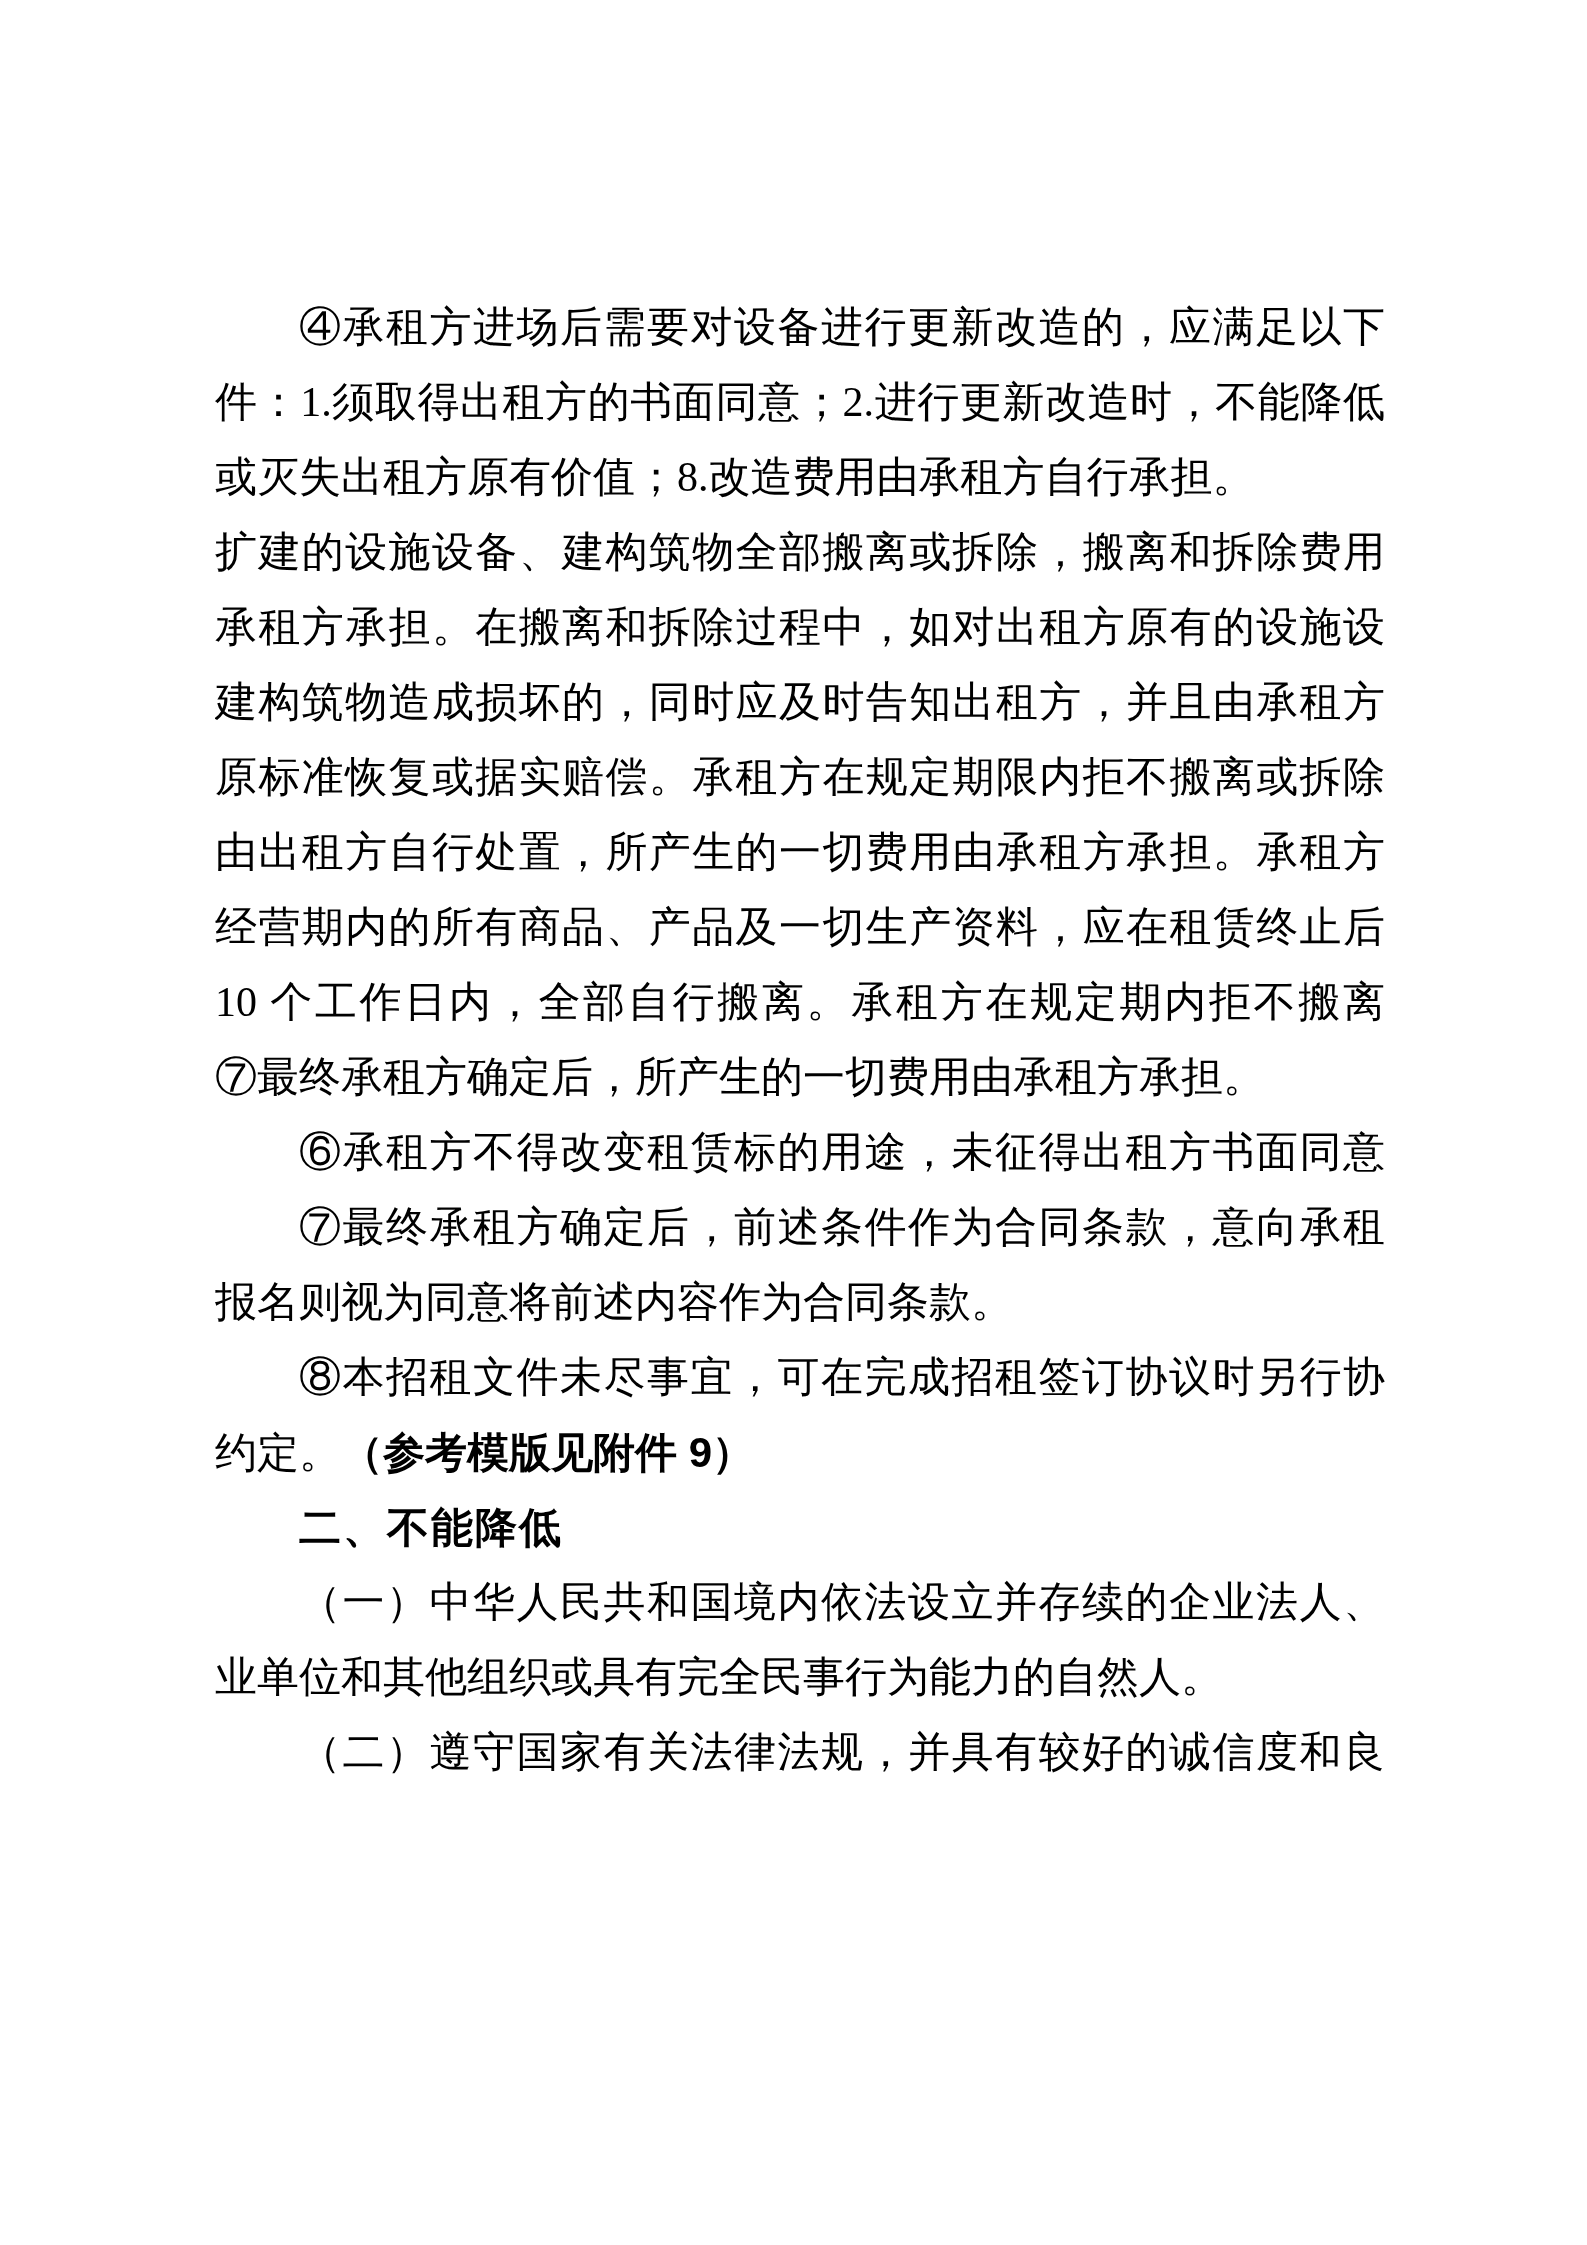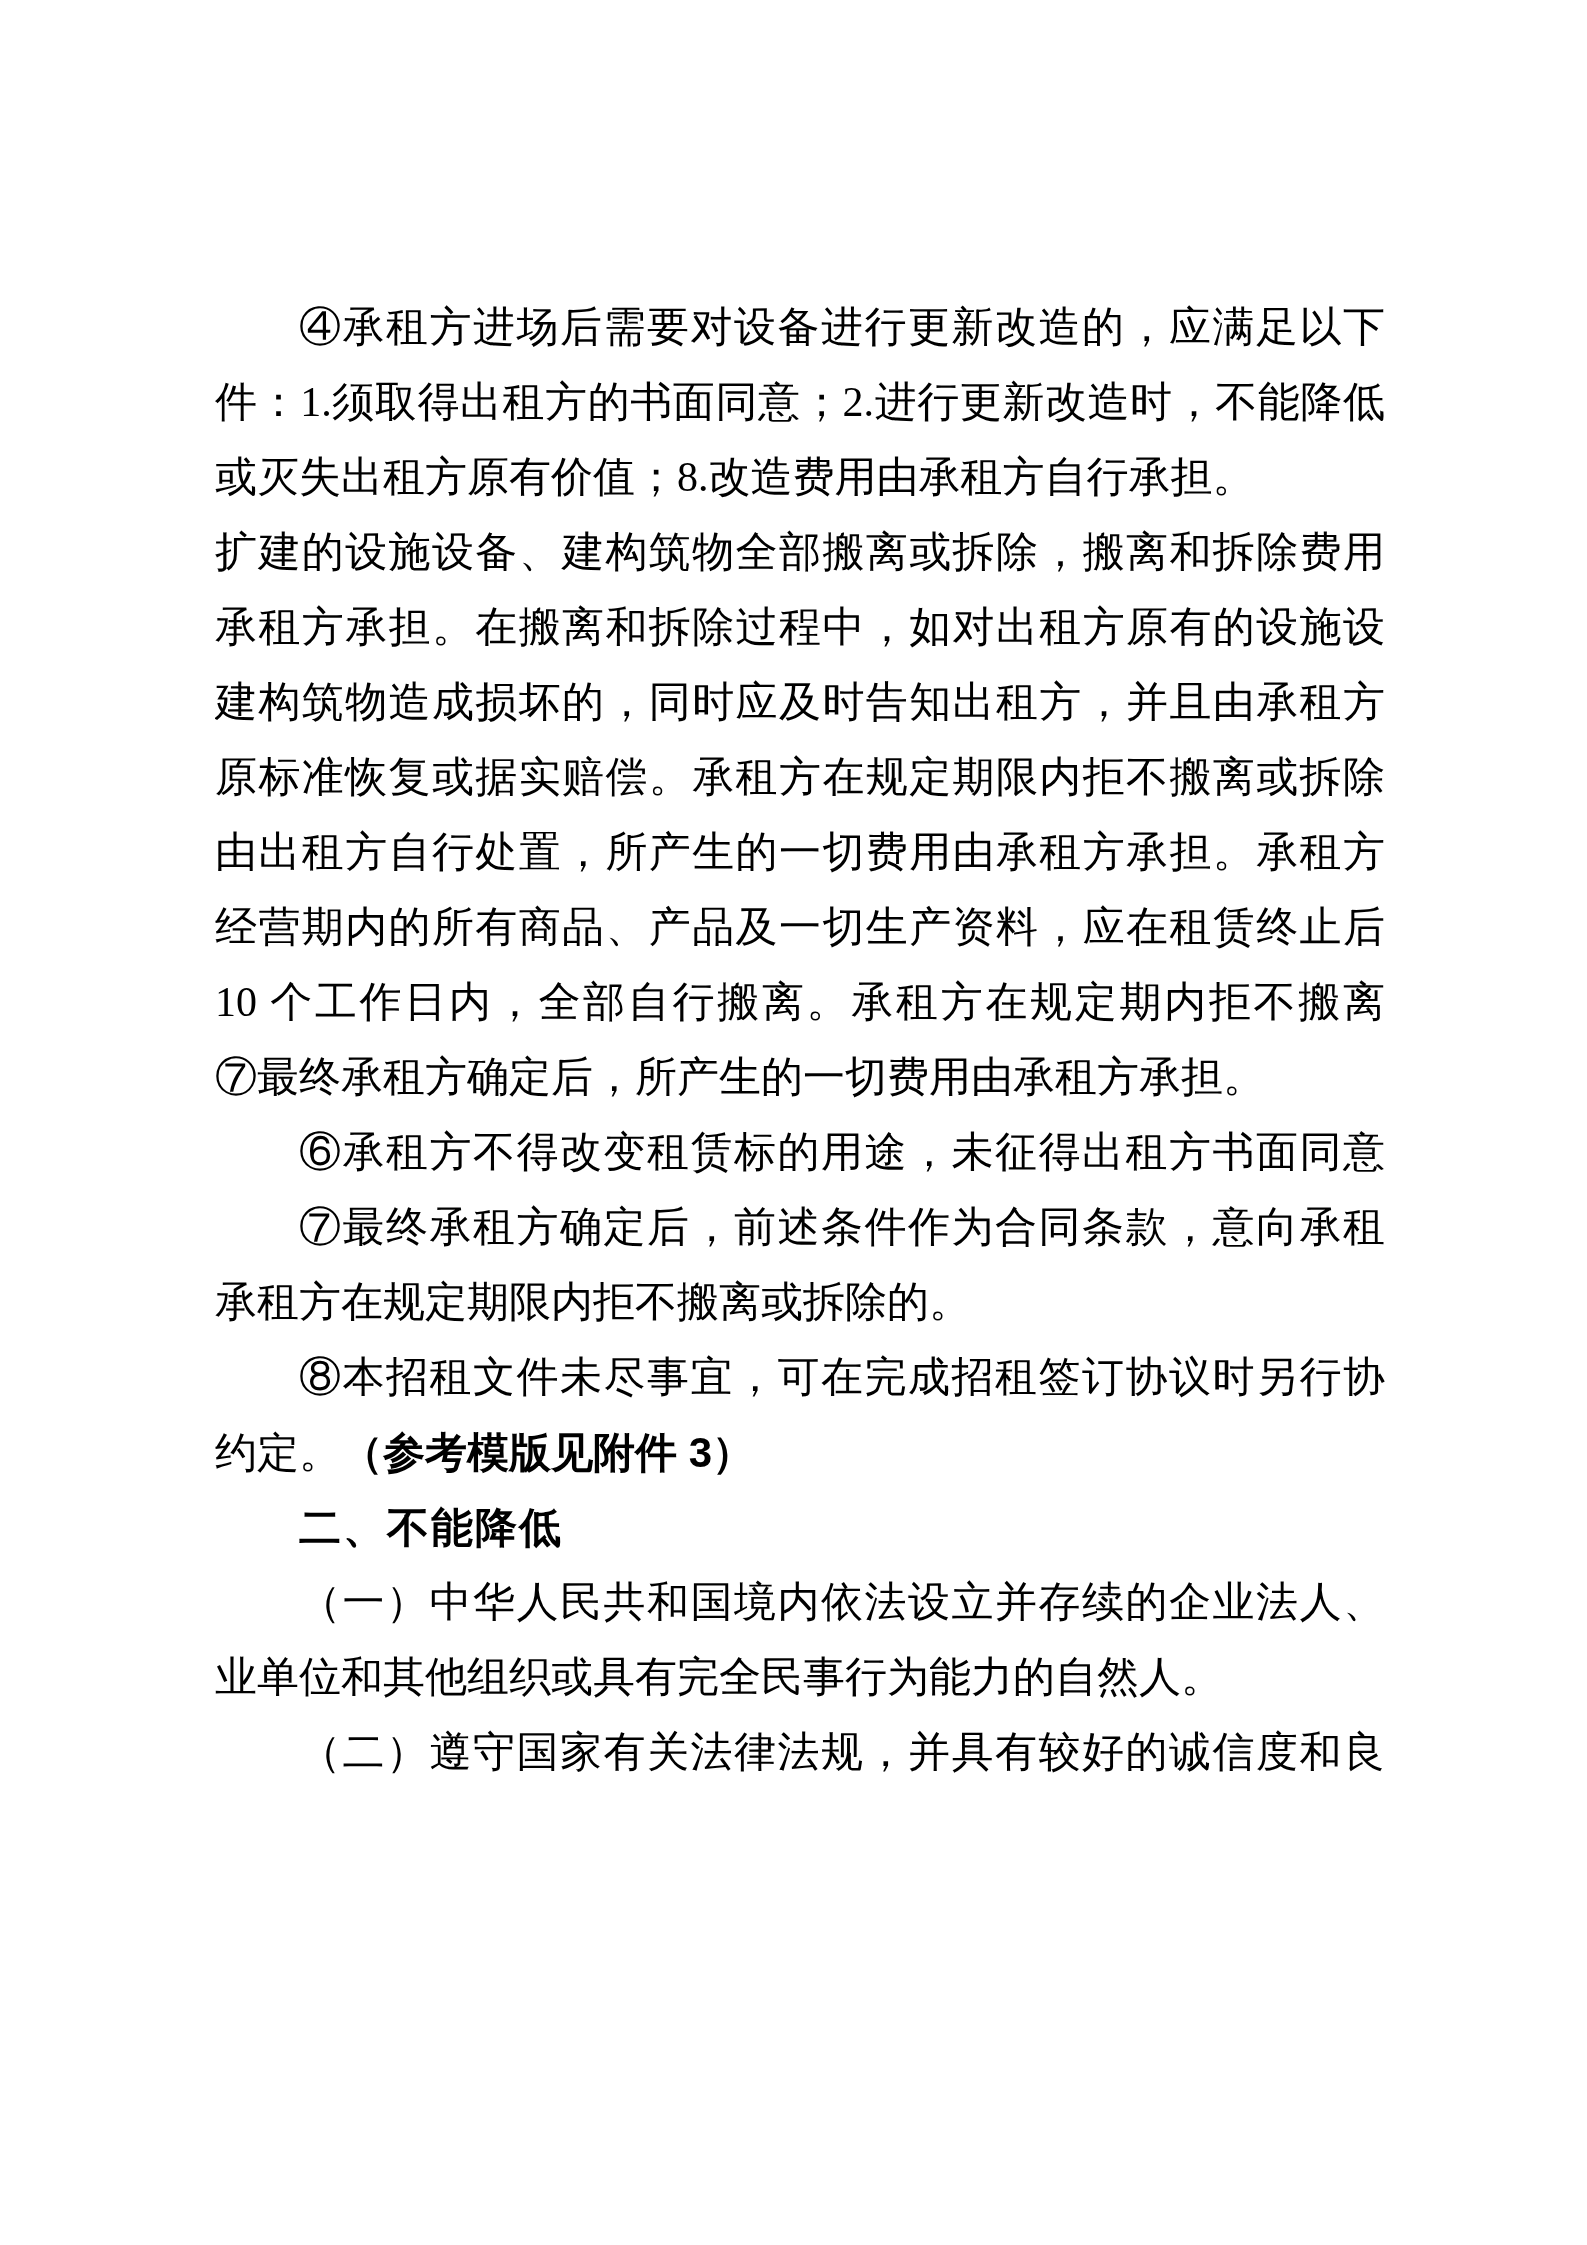--- a/index.html
+++ b/index.html
@@ -63,25 +63,25 @@
         <div class="line fill"><span class="seg">由出租方自行处置，所产生的一切费用由承租方承担。承租方在</span></div>
         <div class="line fill"><span class="seg">经营期内的所有商品、产品及一切生产资料，应在租赁终止后</span></div>
         <div class="line fill"><span class="seg">10 个工作日内，全部自行搬离。承租方在规定期内拒不搬离的，</span></div>
         <div class="line"><span class="seg">⑦最终承租方确定后，所产生的一切费用由承租方承担。</span></div>
       </div>
       <div class="block">
         <div class="line indent fill"><span class="seg">⑥承租方不得改变租赁标的用途，未征得出租方书面同意前</span></div>
       </div>
       <div class="block">
         <div class="line indent fill"><span class="seg">⑦最终承租方确定后，前述条件作为合同条款，意向承租方</span></div>
-        <div class="line"><span class="seg">承租方在规定期限内拒不搬离或拆除的。</span></div>
+        <div class="line"><span class="seg">报名则视为同意将前述内容作为合同条款。</span></div>
       </div>
       <div class="block">
         <div class="line indent fill"><span class="seg">⑧本招租文件未尽事宜，可在完成招租签订协议时另行协商</span></div>
-        <div class="line"><span class="seg">约定。</span><span class="seg bold">（参考模版见附件 3）</span></div>
+        <div class="line"><span class="seg">约定。</span><span class="seg bold">（参考模版见附件 9）</span></div>
       </div>
       <div class="block heading">
         <div class="line indent"><span class="seg bold">二、不能降低</span></div>
       </div>
       <div class="block">
         <div class="line indent fill"><span class="seg">（一）中华人民共和国境内依法设立并存续的企业法人、事</span></div>
         <div class="line"><span class="seg">业单位和其他组织或具有完全民事行为能力的自然人。</span></div>
       </div>
       <div class="block">
         <div class="line indent fill"><span class="seg">（二）遵守国家有关法律法规，并具有较好的诚信度和良好</span></div>

